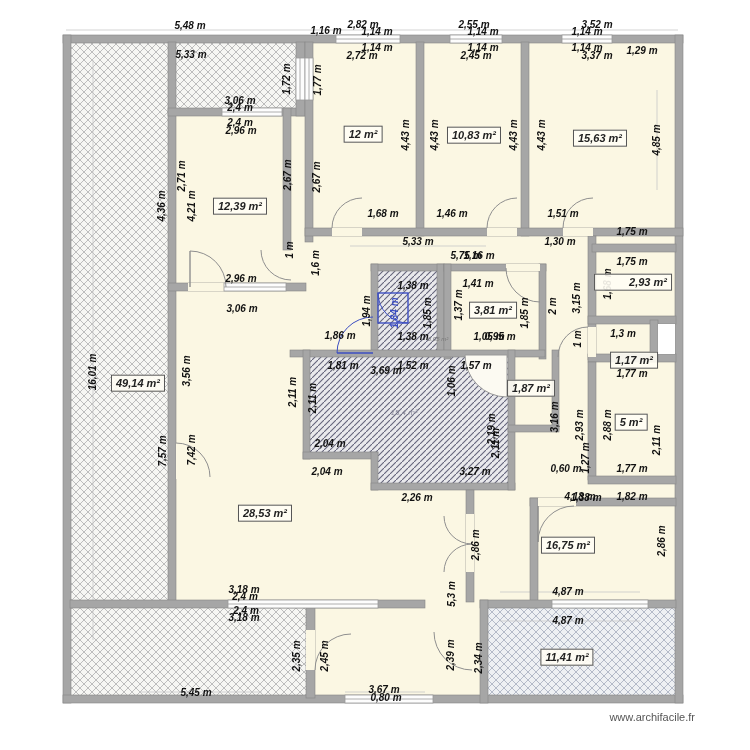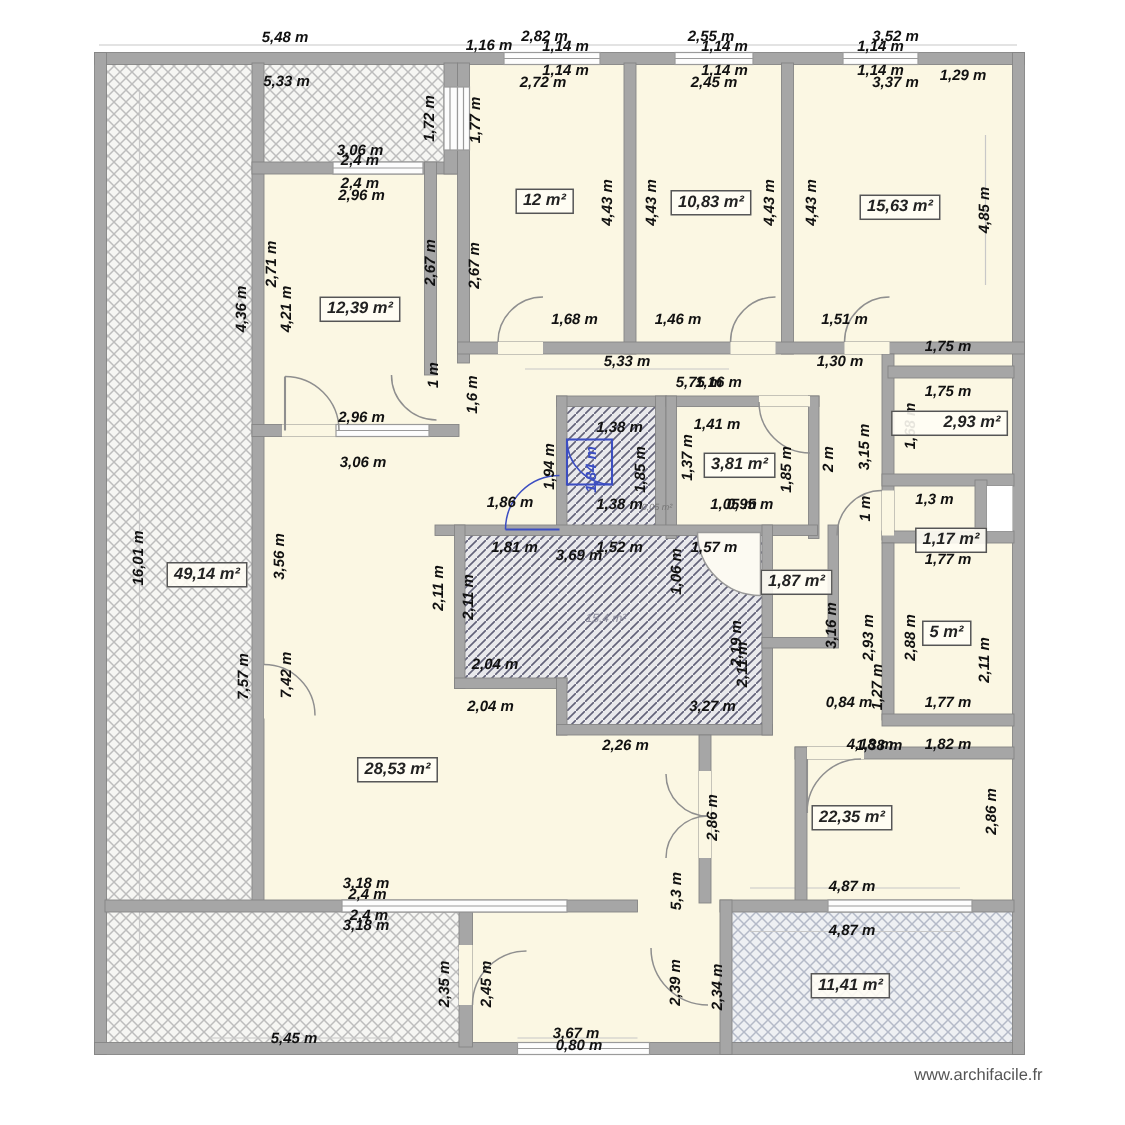--- a/index.html
+++ b/index.html
@@ -277,21 +277,21 @@
       <span class="dim v" style="left: 496px; top: 443px;">2,11 m</span>
       <span class="dim" style="left: 330px; top: 444px;">2,04 m</span>
       <span class="dim" style="left: 327px; top: 472px;">2,04 m</span>
       <span class="dim" style="left: 458px; top: 472px; margin-left: 17px;">3,27 m</span>
       <span class="dim" style="left: 417px; top: 498px;">2,26 m</span>
       <span class="dim v" style="left: 555px; top: 417px;">3,16 m</span>
       <span class="dim v" style="left: 580px; top: 425px;">2,93 m</span>
       <span class="dim v" style="left: 608px; top: 425px;">2,88 m</span>
       <span class="dim v" style="left: 586px; top: 458px;">1,27 m</span>
       <span class="dim v" style="left: 657px; top: 440px;">2,11 m</span>
-      <span class="dim" style="left: 566px; top: 469px;">0,84 m</span>
+      <span class="dim" style="left: 566px; top: 469px;">0,60 m</span>
       <span class="dim" style="left: 632px; top: 469px;">1,77 m</span>
       <span class="dim" style="left: 580px; top: 497px;">4,18 m</span>
       <span class="dim" style="left: 586px; top: 498px;">1,38 m</span>
       <span class="dim" style="left: 632px; top: 497px;">1,82 m</span>
       <span class="dim v" style="left: 662px; top: 541px;">2,86 m</span>
       <span class="dim v" style="left: 476px; top: 545px;">2,86 m</span>
       <span class="dim v" style="left: 452px; top: 594px;">5,3 m</span>
       <span class="dim" style="left: 568px; top: 592px;">4,87 m</span>
       <span class="dim" style="left: 568px; top: 621px;">4,87 m</span>
       <span class="dim v" style="left: 479px; top: 658px;">2,34 m</span>
@@ -309,20 +309,20 @@
       <span class="room" style="left: 474px; top: 135px;">10,83 m²</span>
       <span class="room" style="left: 600px; top: 138px;">15,63 m²</span>
       <span class="room" style="left: 240px; top: 206px;">12,39 m²</span>
       <span class="room" style="left: 138px; top: 383px;">49,14 m²</span>
       <span class="room" style="left: 633px; top: 282px; padding-left: 34px;">2,93 m²</span>
       <span class="room" style="left: 493px; top: 310px;">3,81 m²</span>
       <span class="room" style="left: 634px; top: 360px; text-align: right;">1,17 m²</span>
       <span class="room" style="left: 531px; top: 388px;">1,87 m²</span>
       <span class="room" style="left: 631px; top: 422px;">5 m²</span>
       <span class="room" style="left: 265px; top: 513px;">28,53 m²</span>
-      <span class="room" style="left: 568px; top: 545px;">22,35 m²</span>
+      <span class="room" style="left: 568px; top: 545px;">16,75 m²</span>
       <span class="room" style="left: 567px; top: 657px;">11,41 m²</span>
       <span class="sm" style="left: 438px; top: 339px;">0,05 m²</span>
       <span class="faint" style="left: 404px; top: 412px; text-align: center;">15,4 m²</span>
     </div>
 
 <div class="watermark">www.archifacile.fr</div>
 </div>
 
 </body></html>

